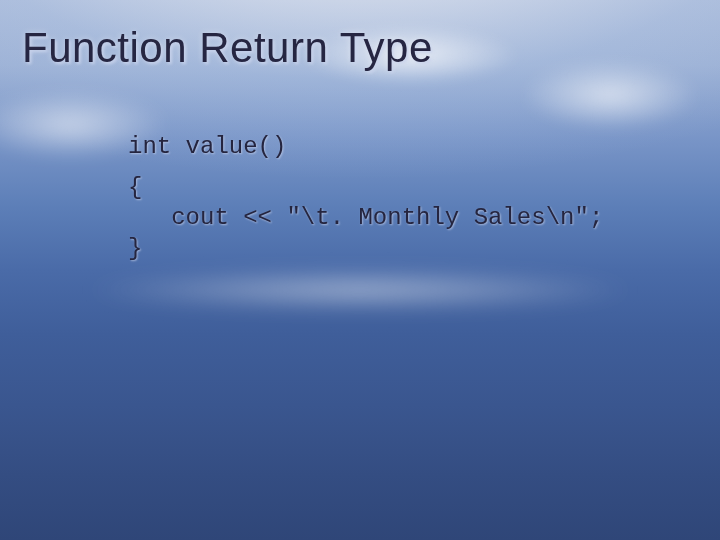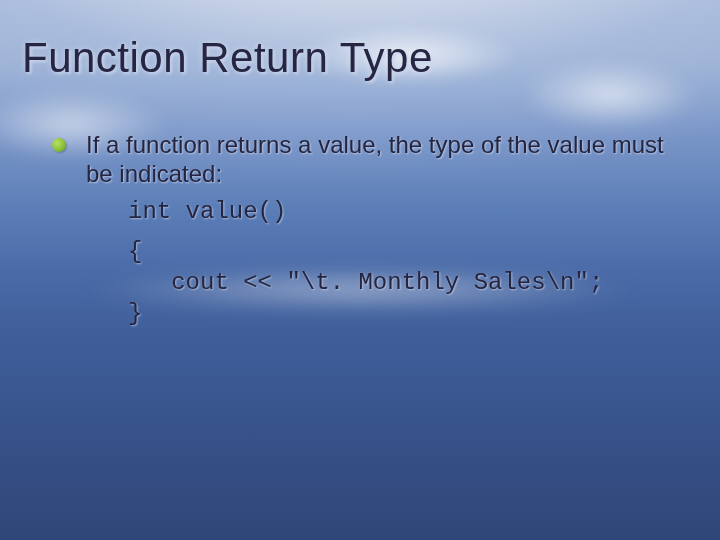--- a/index.html
+++ b/index.html
@@ -55,21 +55,21 @@
   .horizon-glow {
     position: absolute;
     top: 270px; left: 80px;
     width: 560px; height: 40px;
     background: radial-gradient(ellipse at center, rgba(255,255,255,0.5) 0%, rgba(255,255,255,0) 70%);
     filter: blur(10px);
     pointer-events: none;
   }
   .title {
     position: absolute;
-    top: 34px;
+    top: 24px;
     left: 22px;
     font-size: 42px;
     font-weight: 400;
     color: #262642;
     text-shadow: 2px 2px 3px rgba(200,210,235,0.9), 0 0 6px rgba(255,255,255,0.4);
     letter-spacing: 0.5px;
   }
   .body {
     position: absolute;
     top: 130px;
@@ -116,24 +116,20 @@
 
   <div class="cloud1"></div>
   <div class="cloud2"></div>
   <div class="cloud3"></div>
   <div class="horizon-glow"></div>
 
   <div class="title">Function Return Type</div>
 
   <div class="body">
 
-    <div class="bullet">
-      <span class="bullet-dot"></span>
-      <span>If a function returns a value, the type of the value must be indicated:</span>
-    </div>
     <div class="code-block-1">
       <div class="code-line">int value()</div>
     </div>
 
     <div class="code-block-2">
       <div class="code-line">{</div>
       <div class="code-line">   cout &lt;&lt; "\t. Monthly Sales\n";</div>
       <div class="code-line">}</div>
     </div>
 

